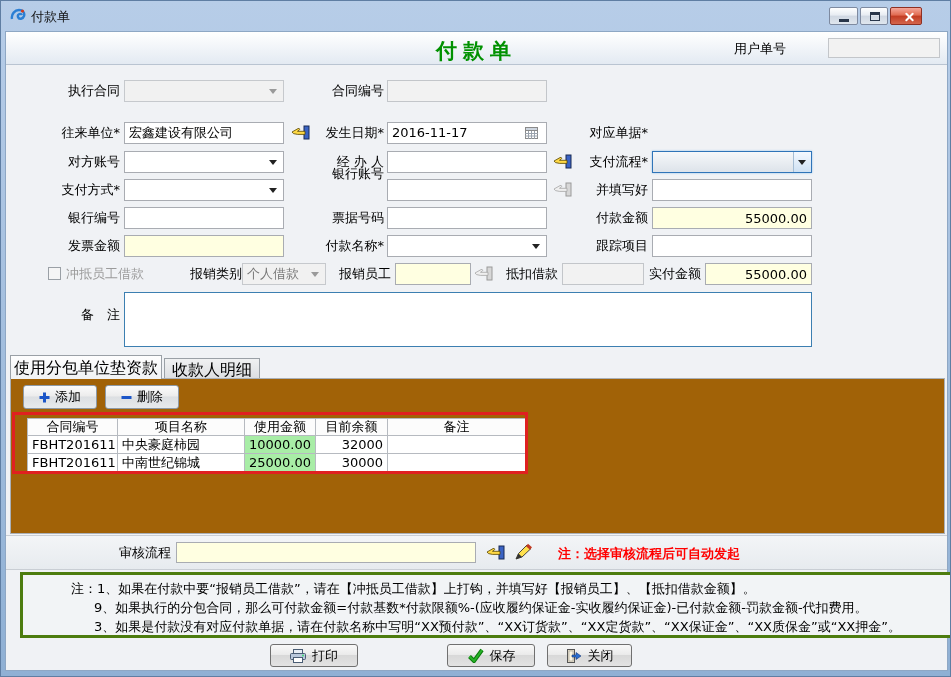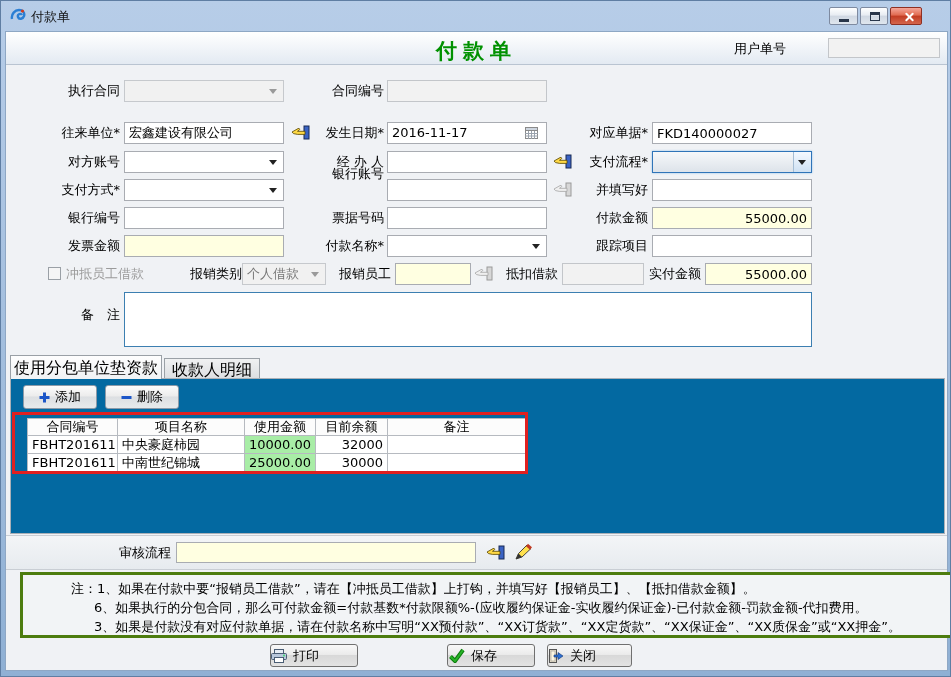--- a/index.html
+++ b/index.html
@@ -41,41 +41,41 @@
   .ico { position:absolute; width:20px; height:18px; }
   .datebtn { position:absolute; right:1px; top:1px; bottom:1px; width:26px; background:#fff;
              display:flex; align-items:center; justify-content:center; gap:2px; }
   .cb { position:absolute; width:13px; height:13px; background:#f5f5f5; border:1px solid #9aa0a6; }
   .ta { position:absolute; border:1px solid #3c7fb1; background:#fff; font-size:13px;
         font-family:inherit; padding:2px 4px; resize:none; }
   .tab { position:absolute; border:1px solid #9aa0a6; border-bottom:none; font-size:16px;
          text-align:center; background:linear-gradient(#f0f1f2,#dcdee1); line-height:21px; z-index:2; }
   .tab.active { background:linear-gradient(#fefefe,#f0f2f4); z-index:4; line-height:23px; }
   .panel { position:absolute; left:4px; top:346px; width:935px; height:156px;
-           background:#0369a1; border:1px solid #aab0b7; z-index:3; }
+           background:#a16207; border:1px solid #aab0b7; z-index:3; }
   .tbtn { position:absolute; height:24px; border:1px solid #8d9aa8; border-radius:3px;
           background:linear-gradient(#fbfbfb,#ececec 45%,#dcdfe2 50%,#e7eaec);
           font-size:13px; display:flex; align-items:center; justify-content:center; gap:5px; cursor:pointer; }
   .grid { position:absolute; left:16px; top:39px; border-top:1px solid #b6bac0; border-left:1px solid #b6bac0; }
   .grow { display:flex; }
   .gc { border-right:1px solid #b6bac0; border-bottom:1px solid #b6bac0; font-size:13px;
         height:18px; line-height:17px; padding:0 4px; overflow:hidden; white-space:nowrap; background:#fff; }
   .ghead .gc { height:17px; line-height:16px; text-align:center; background:#fcfcfc; }
   .gc.num { text-align:right; }
   .gc.green { background:#a8eda6; }
   .redbox { position:absolute; border:3px solid #e02020; z-index:5; pointer-events:none; }
   .strip { position:absolute; left:0px; top:503px; width:941px; height:35px;
            background:linear-gradient(#f3f5f7,#e7ebef); border-top:1px solid #c9ced4; border-bottom:1px solid #c9ced4; }
   .rednote { position:absolute; font-size:13px; font-weight:bold; color:#f00; }
   .notesbox { position:absolute; left:14px; top:540px; width:936px; height:66px;
               background:#f2f4f6; border:3px solid #4d7c0f; }
   .note { position:absolute; font-size:13px; color:#000; white-space:nowrap; }
   .btn { position:absolute; height:23px; border:1px solid #707070; border-radius:3px;
          background:linear-gradient(#f8f8f8,#ebebeb 45%,#d8d8d8 50%,#e3e3e3);
-         font-size:13px; display:flex; align-items:center; gap:6px; cursor:pointer; }
+         font-size:13px; display:flex; align-items:center; justify-content:center; gap:6px; cursor:pointer; }
   .x1,.x2 { position:absolute; left:13px; top:8px; width:11px; height:2px; background:#fff; border-radius:1px; }
   .x1 { transform:rotate(45deg); } .x2 { transform:rotate(-45deg); }
   .mingl { position:absolute; left:9px; top:11px; width:10px; height:3px; background:#29364a; }
   .maxgl { position:absolute; left:9px; top:4px; width:10px; height:9px; border:1px solid #29364a; border-top:3px solid #29364a; background:transparent; }
 </style>
 </head>
 <body>
 
 <div class="win">
 
@@ -125,21 +125,20 @@
       <span class="datebtn">
         <svg width="13" height="12" viewBox="0 0 13 12">
           <rect x="0.5" y="0.5" width="12" height="11" fill="#fff" stroke="#8a8a8a"></rect>
           <rect x="0.5" y="0.5" width="12" height="3" fill="#cdd5df" stroke="#8a8a8a"></rect>
           <path d="M3.5 4 v8 M6.5 4 v8 M9.5 4 v8 M0 6.5 h13 M0 9 h13" stroke="#9aa2ac" stroke-width="1"></path>
         </svg>
         <span class="arr" style="position:static;border-top-color:#222"></span>
       </span>
     </div>
     <span class="flb" style="left:560px;top:90px;width:82px">对应单据*</span>
-    <input class="tb" style="left: 646px; top: 90px; width: 160px;" value="FKD140000027">
 
     <span class="flb" style="left:32px;top:119px;width:82px">对方账号</span>
     <div class="combo" style="left:118px;top:119px;width:160px">
       <span class="val"></span>
       <span class="arr"></span>
     </div>
     <span class="flb" style="left:304px;top:119px;width:74px">经 办 人</span>
     <input class="tb" style="left: 381px; top: 119px; width: 160px;" value="">
     <svg class="ico" style="left:547px;top:121px" viewBox="0 0 20 18">
       <rect x="13" y="2" width="5" height="13" fill="#3a63c4" stroke="#182a55"></rect>
@@ -258,25 +257,26 @@
       <input class="tb yellow" style="left: 170px; top: 6px; width: 300px; height: 21px;" value="">
       <svg class="ico" style="left:480px;top:8px" viewBox="0 0 20 18">
         <rect x="13" y="2" width="5" height="13" fill="#3a63c4" stroke="#182a55"></rect>
         <path d="M1 8 L7 4.6 C8.6 3.8 9.3 5.4 8 6.4 L6.5 7.3 L14 7.3 L14 10.4 L6.5 10.4 L2.5 9.6 Z" fill="#ffd944" stroke="#554400" stroke-width="0.8"></path>
       </svg>
       <svg class="ico" style="left:508px;top:7px" viewBox="0 0 20 18">
         <path d="M2 16 L4.5 10.5 L13 2 L17 5.5 L8 14 Z" fill="#ffe14d" stroke="#333" stroke-width="0.9"></path>
         <path d="M2 16 L4.5 10.5 L8 14 Z" fill="#333"></path>
         <path d="M13 2 L17 5.5" stroke="#c23b22" stroke-width="3"></path>
       </svg>
+      <span class="rednote" style="left:552px;top:9px">注：选择审核流程后可自动发起</span>
     </div>
 
     <div class="notesbox">
       <span class="note" style="left:48px;top:5px">注：1、如果在付款中要“报销员工借款”，请在【冲抵员工借款】上打钩，并填写好【报销员工】、【抵扣借款金额】。</span>
-      <span class="note" style="left:71px;top:24px">6、如果执行的分包合同，那么可付款金额=付款基数*付款限额%-(应收履约保证金-实收履约保证金)-已付款金额-罚款金额-代扣费用。</span>
+      <span class="note" style="left:71px;top:24px">9、如果执行的分包合同，那么可付款金额=付款基数*付款限额%-(应收履约保证金-实收履约保证金)-已付款金额-罚款金额-代扣费用。</span>
       <span class="note" style="left:71px;top:43px">3、如果是付款没有对应付款单据，请在付款名称中写明“XX预付款”、“XX订货款”、“XX定货款”、“XX保证金”、“XX质保金”或“XX押金”。</span>
     </div>
 
     <div class="btn" style="left:264px;top:612px;width:88px">
       <svg width="16" height="14" viewBox="0 0 16 14">
         <rect x="3.5" y="0.5" width="9" height="4" fill="#e8eef6" stroke="#4a5d74"></rect>
         <rect x="0.5" y="4.5" width="15" height="6" rx="1" fill="#b9c8dc" stroke="#4a5d74"></rect>
         <rect x="3.5" y="8.5" width="9" height="5" fill="#fff" stroke="#4a5d74"></rect>
         <circle cx="13" cy="6.5" r="0.9" fill="#3d6"></circle>
       </svg>

